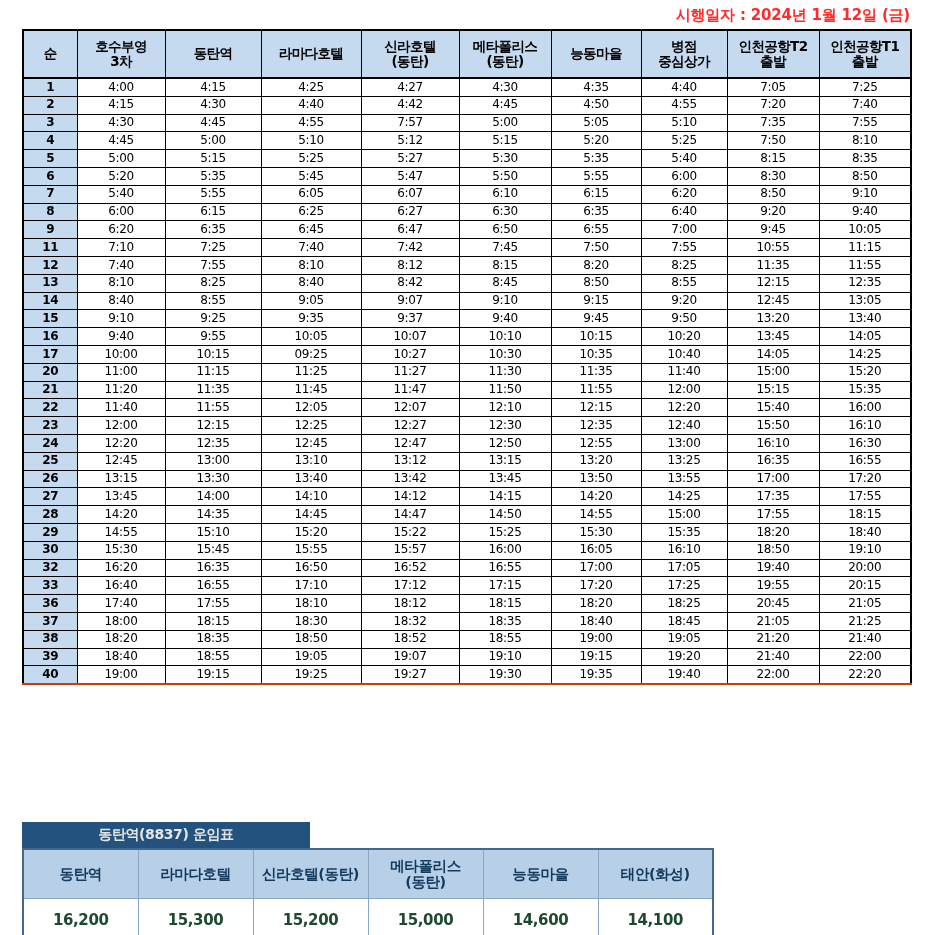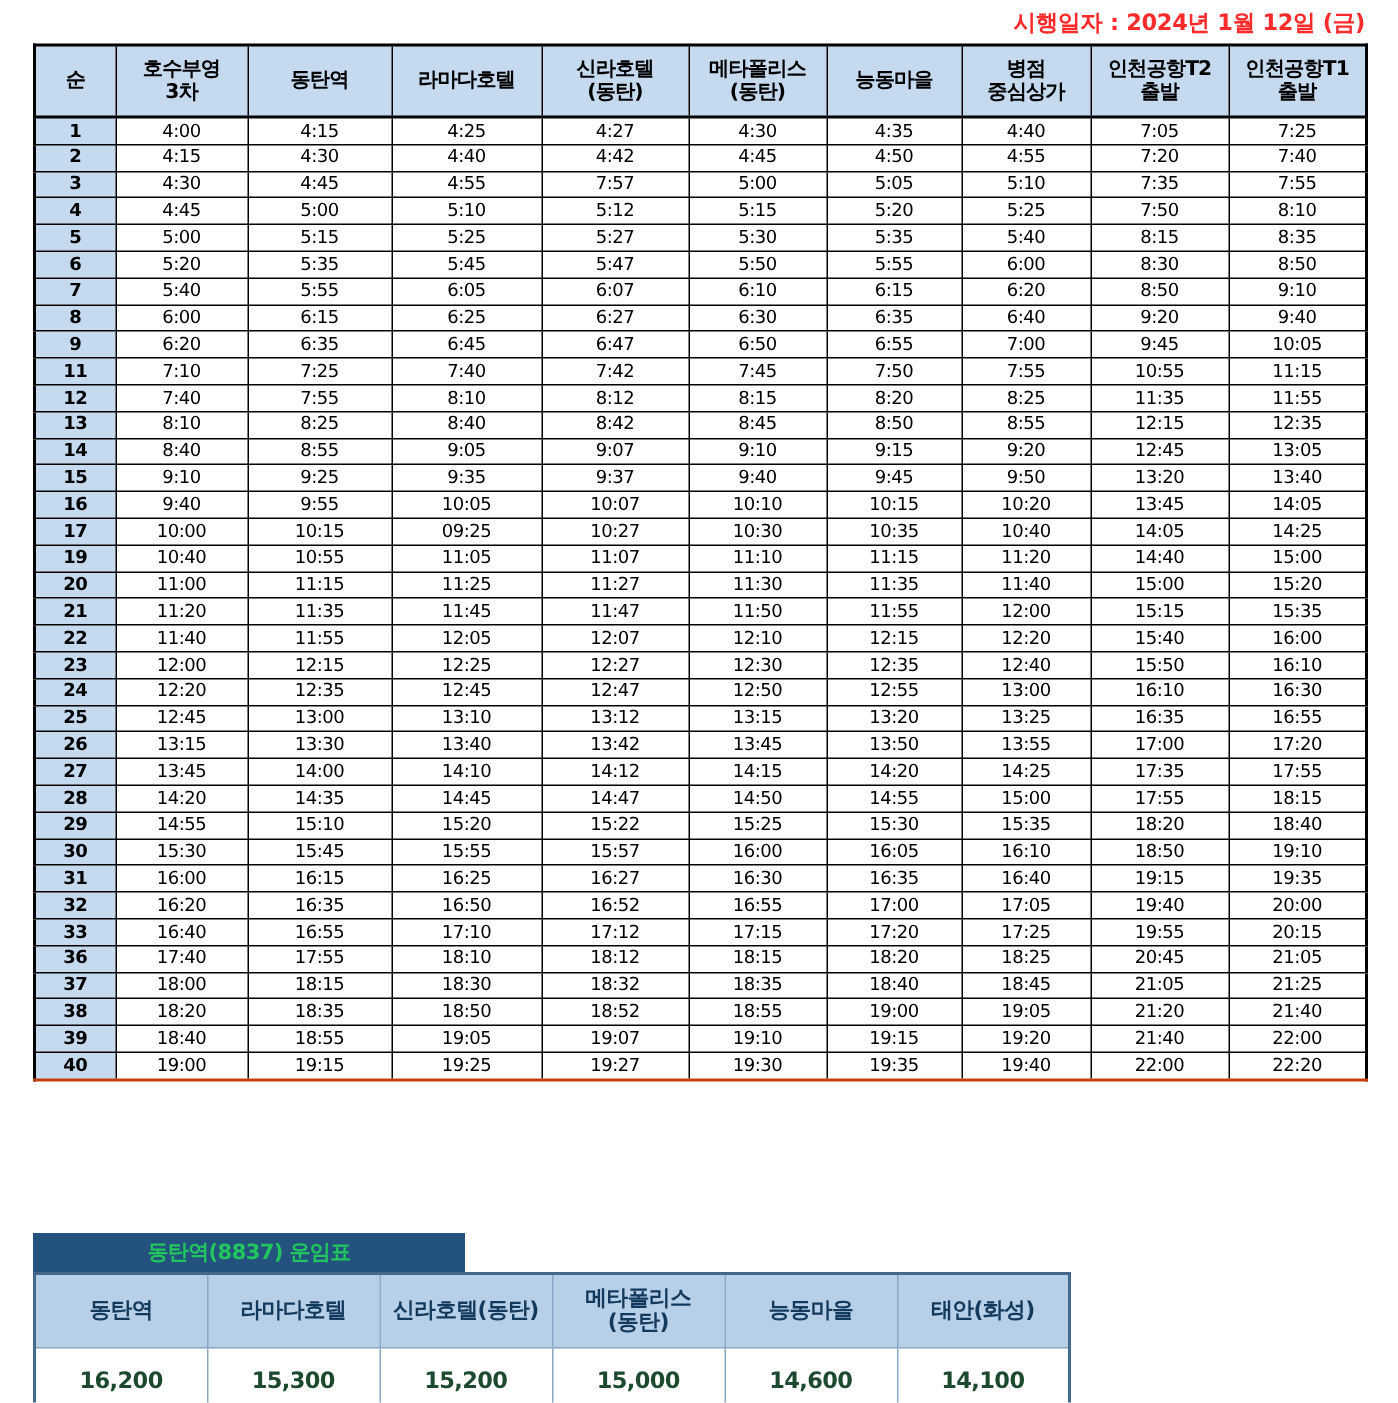--- a/index.html
+++ b/index.html
@@ -88,21 +88,21 @@
   .fare-section {
     position: absolute;
     left: 22px;
     top: 822px;
     width: 690px;
   }
   .fare-title {
     width: 288px;
     height: 26px;
     background: #22527d;
-    color: #22c55e;
+    color: #e5e5e5;
     font-size: 14px;
     font-weight: bold;
     letter-spacing: -0.4px;
     display: flex;
     align-items: center;
     justify-content: center;
     box-sizing: border-box;
   }
   table.fare {
     border-collapse: collapse;
@@ -384,32 +384,20 @@
             <td>10:15</td>
             <td>09:25</td>
             <td>10:27</td>
             <td>10:30</td>
             <td>10:35</td>
             <td class="sep-right">10:40</td>
             <td>14:05</td>
             <td>14:25</td>
           </tr>
           <tr>
-            <td class="idx sep-right">19</td>
-            <td>10:40</td>
-            <td>10:55</td>
-            <td>11:05</td>
-            <td>11:07</td>
-            <td>11:10</td>
-            <td>11:15</td>
-            <td class="sep-right">11:20</td>
-            <td>14:40</td>
-            <td>15:00</td>
-          </tr>
-          <tr>
             <td class="idx sep-right">20</td>
             <td>11:00</td>
             <td>11:15</td>
             <td>11:25</td>
             <td>11:27</td>
             <td>11:30</td>
             <td>11:35</td>
             <td class="sep-right">11:40</td>
             <td>15:00</td>
             <td>15:20</td>
@@ -526,32 +514,20 @@
             <td class="idx sep-right">30</td>
             <td>15:30</td>
             <td>15:45</td>
             <td>15:55</td>
             <td>15:57</td>
             <td>16:00</td>
             <td>16:05</td>
             <td class="sep-right">16:10</td>
             <td>18:50</td>
             <td>19:10</td>
-          </tr>
-          <tr>
-            <td class="idx sep-right">31</td>
-            <td>16:00</td>
-            <td>16:15</td>
-            <td>16:25</td>
-            <td>16:27</td>
-            <td>16:30</td>
-            <td>16:35</td>
-            <td class="sep-right">16:40</td>
-            <td>19:15</td>
-            <td>19:35</td>
           </tr>
           <tr>
             <td class="idx sep-right">32</td>
             <td>16:20</td>
             <td>16:35</td>
             <td>16:50</td>
             <td>16:52</td>
             <td>16:55</td>
             <td>17:00</td>
             <td class="sep-right">17:05</td>

